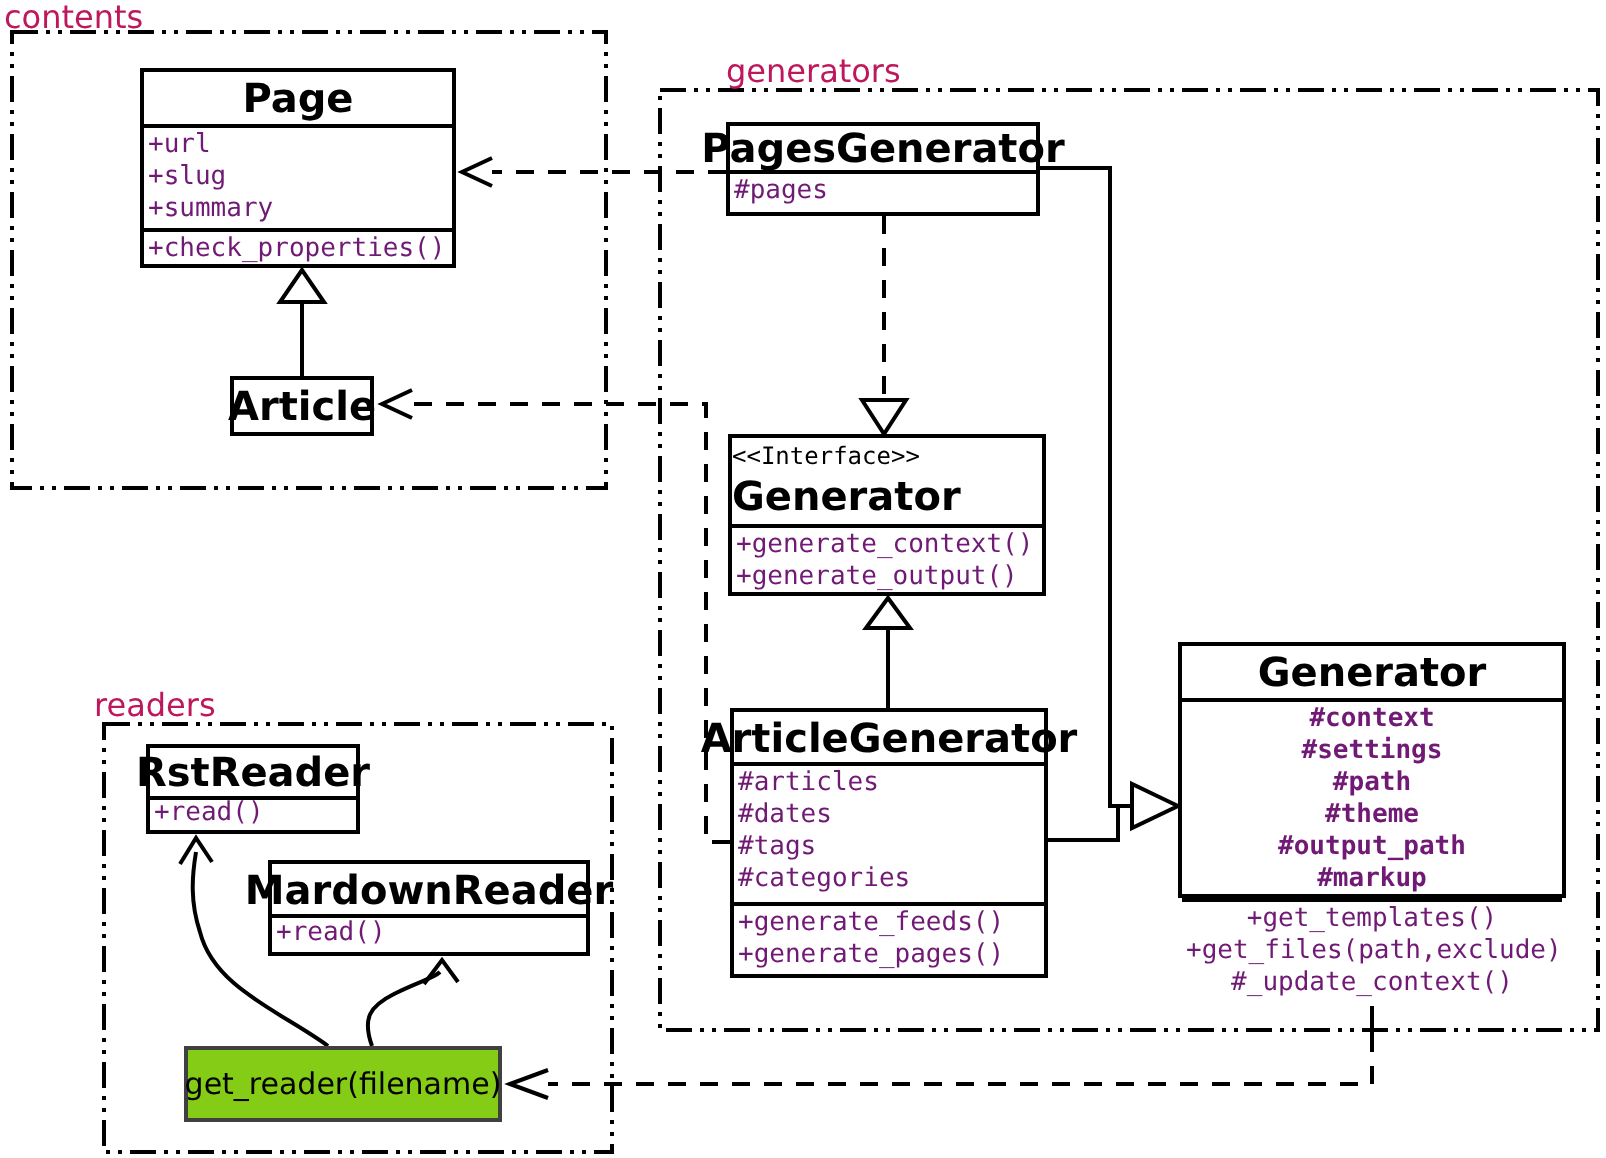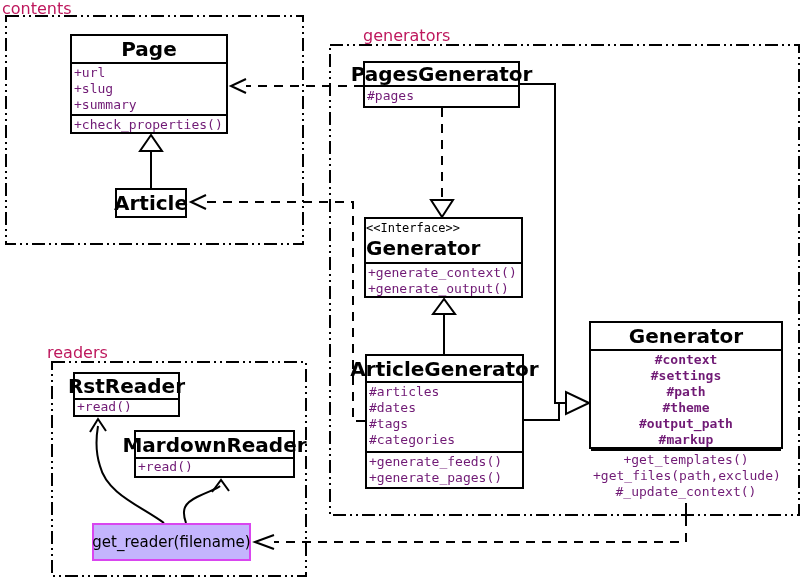--- a/index.html
+++ b/index.html
@@ -14,21 +14,21 @@
   .uml-box{position:absolute;background:#fff;border:2px solid #000;box-sizing:border-box;
            display:flex;flex-direction:column;}
   .uml-title{font-weight:bold;font-size:20px;color:#000;display:flex;align-items:center;
              justify-content:center;white-space:nowrap;flex:0 0 auto;}
   .uml-sec{border-top:2px solid #000;font-family:"DejaVu Sans Mono",monospace;
            font-size:13px;line-height:16px;padding:1px 2px;white-space:nowrap;color:#701a75;}
   .uml-sec.grow{flex:1 1 auto;}
   .stereo{font-family:"DejaVu Sans Mono",monospace;font-size:12px;font-weight:normal;
           text-align:center;line-height:15px;}
   .hdr{display:flex;flex-direction:column;align-items:flex-start;justify-content:center;flex:0 0 auto;}
-  .plain-box{position:absolute;background:#c4b5fd;border:2px solid #d946ef;box-sizing:border-box;
+  .plain-box{position:absolute;background:#84cc16;border:2px solid #404040;box-sizing:border-box;
              display:flex;align-items:center;justify-content:center;font-size:15px;color:#000;}
 </style>
 </head>
 <body>
 
 <div id="canvas">
 
   <svg id="edges" viewBox="0 0 803 579" xmlns="http://www.w3.org/2000/svg">
 
     <rect class="pkg" x="6" y="16" width="297" height="228"></rect>

